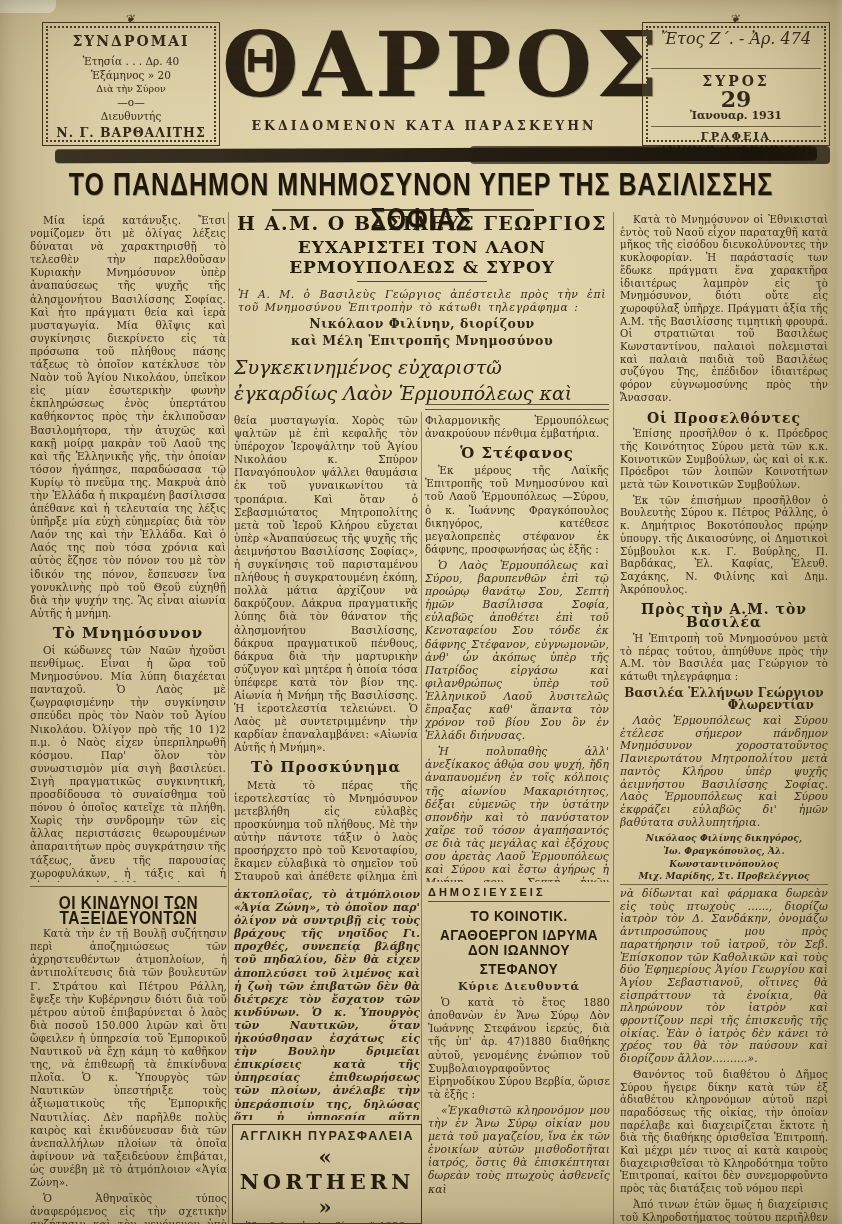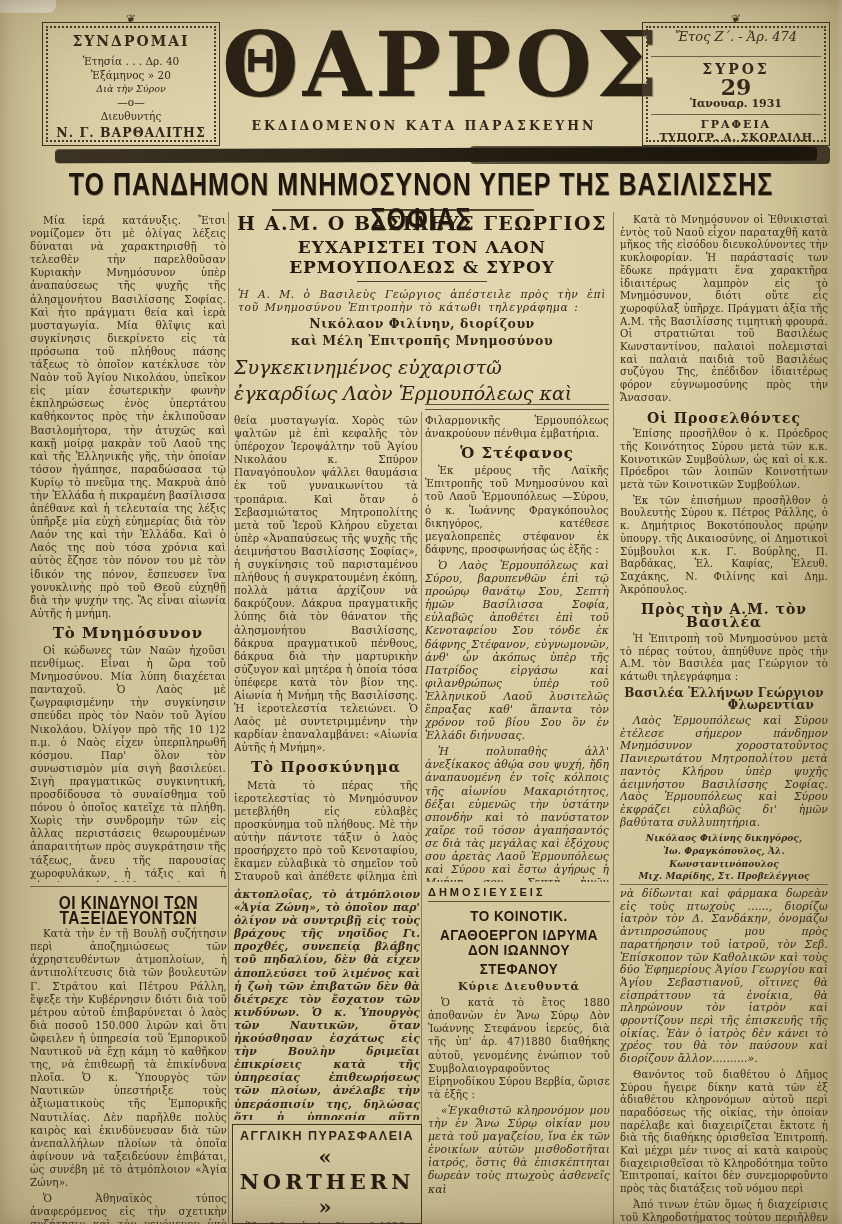--- a/index.html
+++ b/index.html
@@ -16,23 +16,23 @@
   .page::after{content:"";position:absolute;inset:0;pointer-events:none;
     box-shadow:inset 0 0 95px rgba(82,62,30,.38), inset 0 0 16px rgba(82,62,30,.22);}
   .corner-white{position:absolute;left:0;top:0;width:56px;height:13px;background:#f3eedb;border-radius:0 0 8px 0;opacity:.9;}
   .edge-strip{position:absolute;right:0;top:0;width:7px;height:100%;background:linear-gradient(to left,rgba(250,245,228,.55),rgba(0,0,0,0));}
 
   
   .obox{position:absolute;box-sizing:border-box;border:1px solid #42351f;outline:2px dotted #4a3b22;outline-offset:-6px;text-align:center;padding-top:10px;background:rgba(240,230,195,.12);}
   .box-topper{position:absolute;top:-11px;left:50%;transform:translateX(-50%);font-size:12px;color:#42351f;background:transparent;padding:0 4px;}
   .sub-title{font-weight:bold;font-size:14px;letter-spacing:2px;margin-bottom:6px;}
   .sub-line{font-size:10.5px;margin:2px 8px;}
-  .sub-line.it{font-style:italic;font-size:9.5px;}
+  .sub-line.it{font-size:9.5px;}
   .sub-name{font-weight:bold;font-size:12.5px;letter-spacing:1px;margin-top:3px;}
-  .issue-line{font-style:italic;font-size:13px;border-bottom:1px solid rgba(66,53,31,.7);padding-bottom:12px;margin:0 8px 4px;}
+  .issue-line{font-style:italic;font-size:16px;border-bottom:1px solid rgba(66,53,31,.7);padding-bottom:20px;margin:0 8px 4px;}
   .issue-city{font-weight:bold;font-size:14px;letter-spacing:3px;}
   .issue-day{font-weight:bold;font-size:22px;line-height:20px;}
   .issue-date{font-size:11px;font-weight:bold;margin-bottom:4px;}
   .issue-rule{border-top:1px solid rgba(66,53,31,.7);margin:3px 8px;}
   .issue-off{font-weight:bold;font-size:11px;letter-spacing:2px;}
   .issue-print{font-weight:bold;font-size:11px;letter-spacing:.5px;}
 
   .masthead{position:absolute;left:222px;top:18px;width:404px;text-align:center;}
   .masthead-title{font-size:88px;line-height:92px;font-weight:bold;letter-spacing:4px;color:#2a2115;
     text-shadow:1px 1px 0 rgba(42,33,21,.35);transform:scaleY(1.02);}

